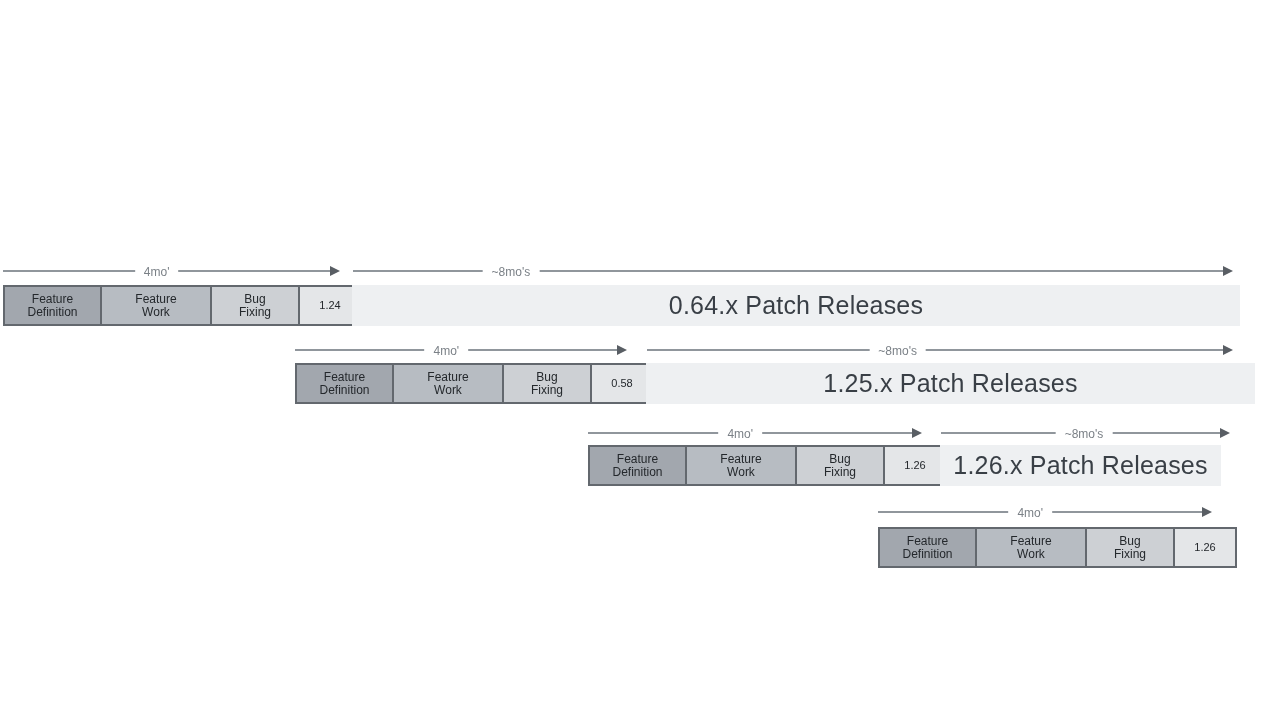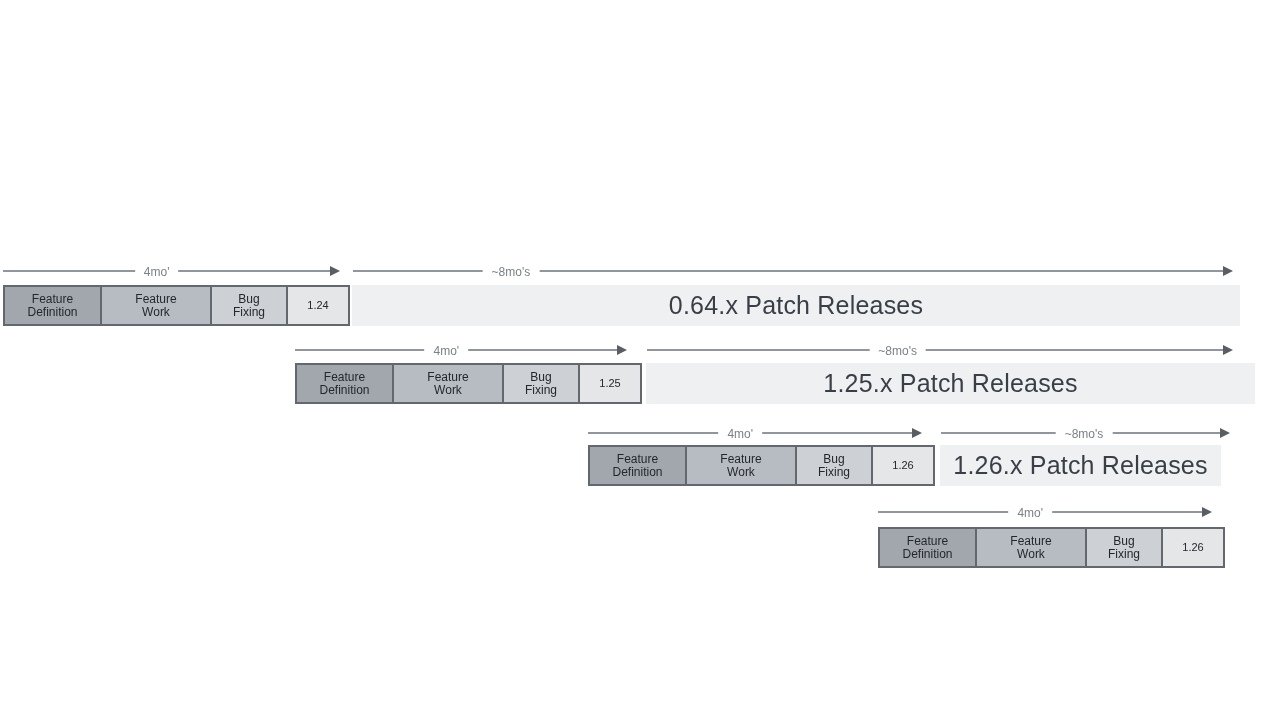--- a/index.html
+++ b/index.html
@@ -57,21 +57,21 @@
     justify-content: center;
     text-align: center;
     font-size: 12px;
     line-height: 13px;
     color: #24282c;
     white-space: pre-line;
   }
   .phase:last-child { border-right-width: 2px; }
   .fill-fd { background: #a2a7ae; width: 97px; }
   .fill-fw { background: #b7bcc2; width: 110px; }
-  .fill-bf { background: #cdd0d4; width: 76px; }
+  .fill-bf { background: #cdd0d4; width: 88px; }
   .fill-ver { background: #e4e6e8; width: 64px; font-size: 11px; }
 
   
   .patch-bar {
     position: absolute;
     height: 41px;
     background: #eef0f2;
     display: flex;
     align-items: center;
     justify-content: center;
@@ -120,21 +120,21 @@
       <span class="head"></span>
       <span class="dur" style="left:43%;">~8mo's</span>
     </div>
     <div class="boxes" style="left:295px; top:355px;">
       <div class="phase fill-fd">Feature
 Definition</div>
       <div class="phase fill-fw">Feature
 Work</div>
       <div class="phase fill-bf">Bug
 Fixing</div>
-      <div class="phase fill-ver">1.25</div>
+      <div class="phase fill-ver">0.58</div>
     </div>
     <div class="patch-bar" style="left:646px; top:355px; width:609px;text-align:center;">
       <span class="patch-label">1.25.x Patch Releases</span>
     </div>
   </div>
 
   <div class="row">
     <div class="arrow" style="left:588px; top:424px; width:331px;">
       <span class="head"></span>
       <span class="dur" style="left:46%;">4mo'</span>

